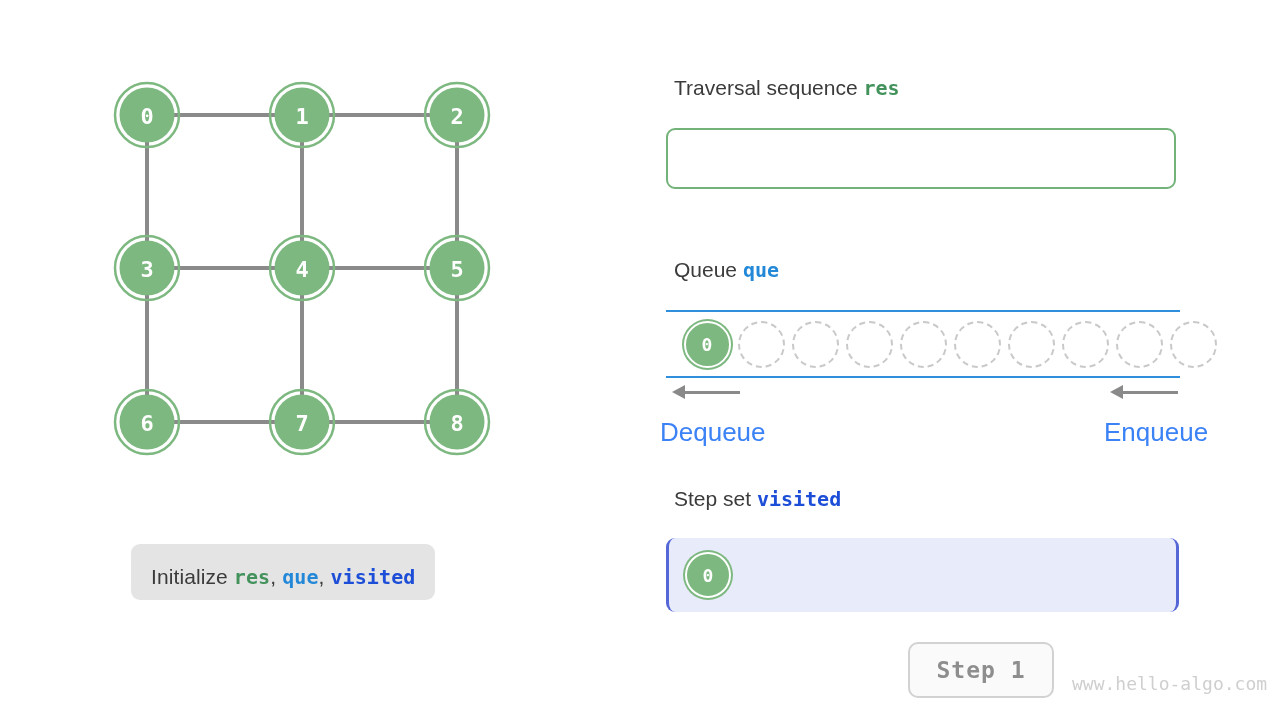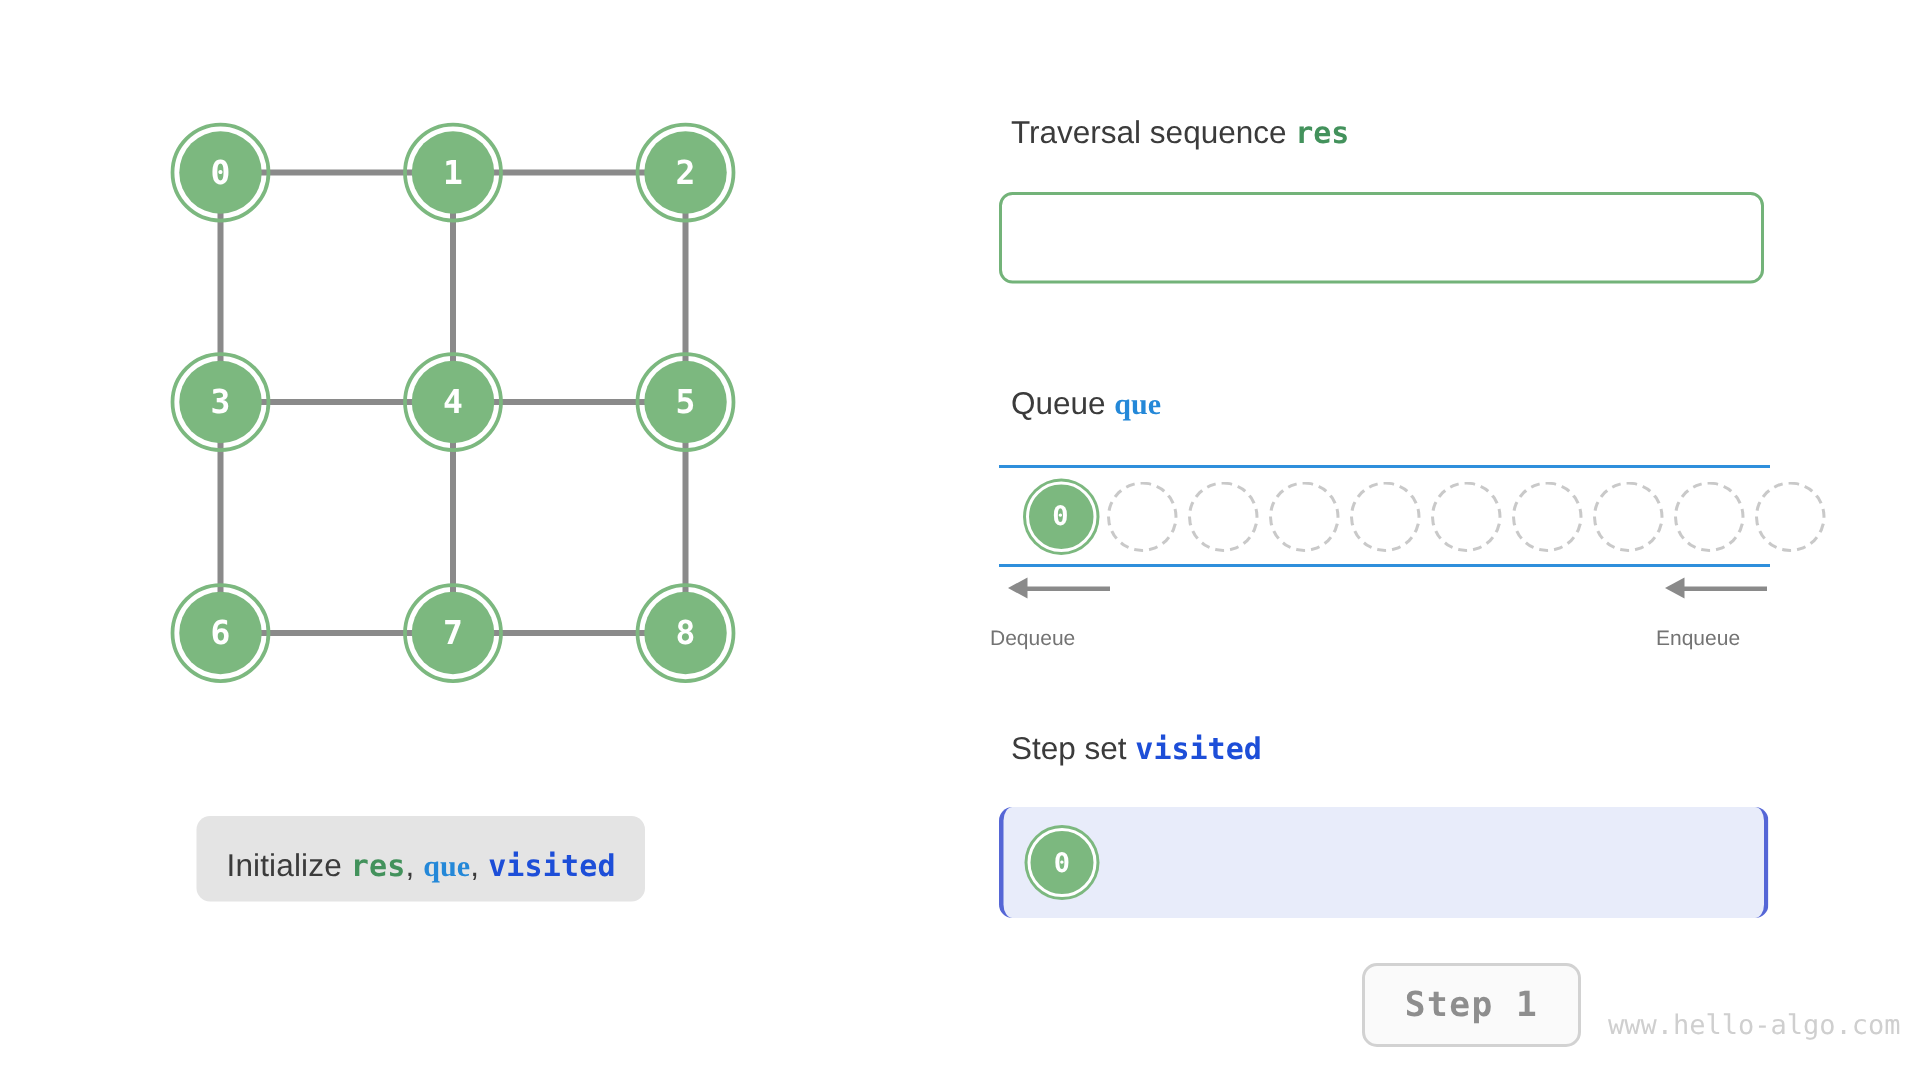--- a/index.html
+++ b/index.html
@@ -44,21 +44,21 @@
     color: #3b3b3b;
     white-space: nowrap;
     letter-spacing: 0.1px;
   }
   .mono {
     font-family: "DejaVu Sans Mono", "Liberation Mono", monospace;
     font-weight: 700;
     font-size: 20px;
   }
   .c-res     { color: #43925c; }
-  .c-que     { color: #2488d8; font-family: Liberation Serif, serif; }
+  .c-que     { color: #2488d8; }
   .c-visited { color: #1d4ed8; }
   .c-punct   { color: #3b3b3b; }
 
   
   #right-panel {
     position: absolute;
     left: 640px; top: 0;
     width: 640px; height: 720px; text-align: center;
   }
   .section-title {
@@ -140,22 +140,22 @@
   .arrow-head {
     position: absolute;
     top: 1px; left: 0px;
     width: 0; height: 0;
     border-top: 7px solid transparent;
     border-bottom: 7px solid transparent;
     border-right: 13px solid #8a8a8a;
   }
   .flow-label {
     position: absolute;
-    font-size: 14px;
-    color: #737373;
+    font-size: 26px;
+    color: #3b82f6;
     white-space: nowrap;
   }
 
   
   #visited-box {
     position: absolute;
     left: 26px; top: 538px;
     width: 513px; height: 74px;
     background: #e8ecfa;
     border-left: 3px solid #5566d6;

